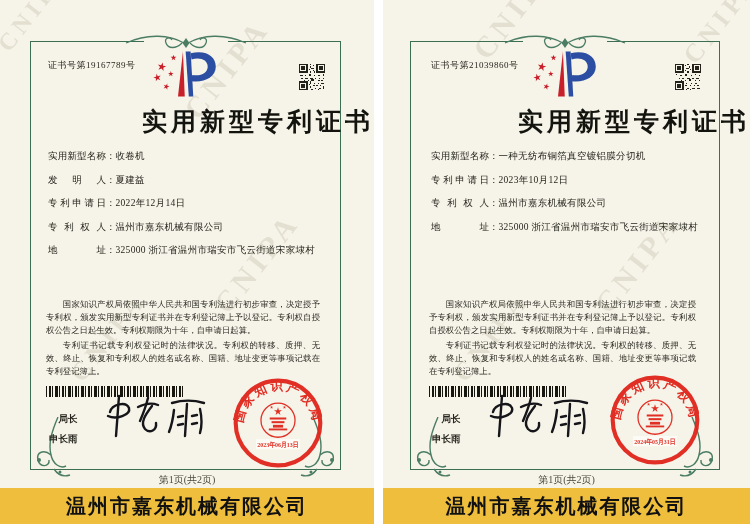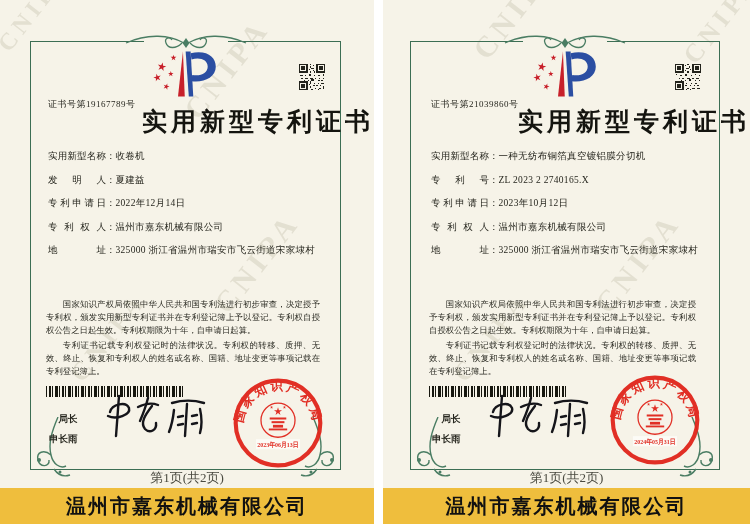--- a/index.html
+++ b/index.html
@@ -12,21 +12,21 @@
   .wm { position:absolute; font-weight:700; font-size:30px; letter-spacing:5px;
         color:rgba(128,122,96,0.16); transform:rotate(-52deg); white-space:nowrap; z-index:0; }
 
   .frame { position:absolute; left:30px; right:33px; top:41px; bottom:18px;
            border:1.6px solid #3c6e54; z-index:1; }
   .p1 .frame { left:27px; right:30px; }
   .orn-top { position:absolute; top:-12px; left:50%; transform:translateX(-50%); }
   .orn-bl { position:absolute; bottom:-10px; left:-7px; }
   .orn-br { position:absolute; bottom:-10px; right:-7px; transform:scaleX(-1); }
 
-  .certno { position:absolute; top:59px; left:48px; font-size:9px; letter-spacing:.5px; z-index:2;margin-top:39px; }
+  .certno { position:absolute; top:59px; left:48px; font-size:9px; letter-spacing:.5px; z-index:2; }
   .logo { position:absolute; top:47px; left:50%; transform:translateX(-50%); z-index:2; }
   .qr { position:absolute; top:64px; right:49px; z-index:2; }
   .title { position:absolute; top:105px; left:0; right:0; text-align:right;
            font-size:25px; font-weight:700; letter-spacing:4px; color:#14140f; z-index:2; }
 
   .fields { position:absolute; top:150px; left:48px; right:38px; font-size:9.5px;
             display:flex; flex-direction:column; gap:10.5px; z-index:2; }
   .frow { line-height:13px; white-space:nowrap; }
   .flabel { display:inline-block; width:58px; text-align:justify; text-align-last:justify; vertical-align:top; }
   .colon { display:inline-block; }
@@ -39,21 +39,21 @@
 
   .barcode { position:absolute; left:46px; top:386px; width:138px; height:11px; z-index:2;
     background:repeating-linear-gradient(90deg,#17170f 0 1px,transparent 1px 3px,#17170f 3px 5px,
       transparent 5px 6px,#17170f 6px 7px,transparent 7px 9px,#17170f 9px 12px,transparent 12px 13px); }
 
   .director { position:absolute; left:49px; top:409px; font-size:9.5px; line-height:20px; font-weight:600; z-index:2;text-align:right; }
   .sig { position:absolute; left:96px; top:390px; z-index:3; }
   .seal { position:absolute; left:232px; top:377px; z-index:4; opacity:.95; }
   .p1 .seal { left:226px; top:374px; }
 
-  .pfooter { position:absolute; bottom:1px; left:0; right:0; text-align:center; font-size:13px; color:#4a4a40; z-index:2; }
+  .pfooter { position:absolute; bottom:1px; left:0; right:0; text-align:center; font-size:10px; color:#4a4a40; z-index:2; }
 
   .banner { display:flex; gap:9px; height:36px; background:#fff; }
   .banner .bseg { width:374px; height:36px; background:#efbe3d; display:flex; align-items:center;
     justify-content:center; font-family:"Liberation Sans","DejaVu Sans",sans-serif;
     font-weight:700; font-size:20px; letter-spacing:2px; color:#111; }
   .banner .bseg.b1 { width:367px; }
 
   svg text { font-family:"Liberation Serif","DejaVu Serif",serif; }
 </style>
 </head>
@@ -344,21 +344,20 @@
             <rect x="18" y="19" width="2" height="1"></rect>
           <rect x="9" y="20" width="1" height="1"></rect>
             <rect x="12" y="20" width="1" height="1"></rect>
         </g>
       </svg>
 
       <div class="title">实用新型专利证书</div>
 
       <div class="fields">
         <div class="frow"><span class="flabel">实用新型名称</span><span class="colon">：</span><span class="fval">一种无纺布铜箔真空镀铝膜分切机</span></div>
-        <div class="frow"><span class="flabel">专利号</span><span class="colon">：</span><span class="fval">ZL 2023 2 2740165.X</span></div>
         <div class="frow"><span class="flabel">专利申请日</span><span class="colon">：</span><span class="fval">2023年10月12日</span></div>
         <div class="frow"><span class="flabel">专利权人</span><span class="colon">：</span><span class="fval">温州市嘉东机械有限公司</span></div>
         <div class="frow"><span class="flabel">地址</span><span class="colon">：</span><span class="fval">325000 浙江省温州市瑞安市飞云街道宋家埭村</span></div>
       </div>
 
       <div class="paras">
         <p class="para">国家知识产权局依照中华人民共和国专利法进行初步审查，决定授予专利权，颁发实用新型专利证书并在专利登记簿上予以登记。专利权自授权公告之日起生效。专利权期限为十年，自申请日起算。</p>
         <p class="para">专利证书记载专利权登记时的法律状况。专利权的转移、质押、无效、终止、恢复和专利权人的姓名或名称、国籍、地址变更等事项记载在专利登记簿上。</p>
       </div>
 

